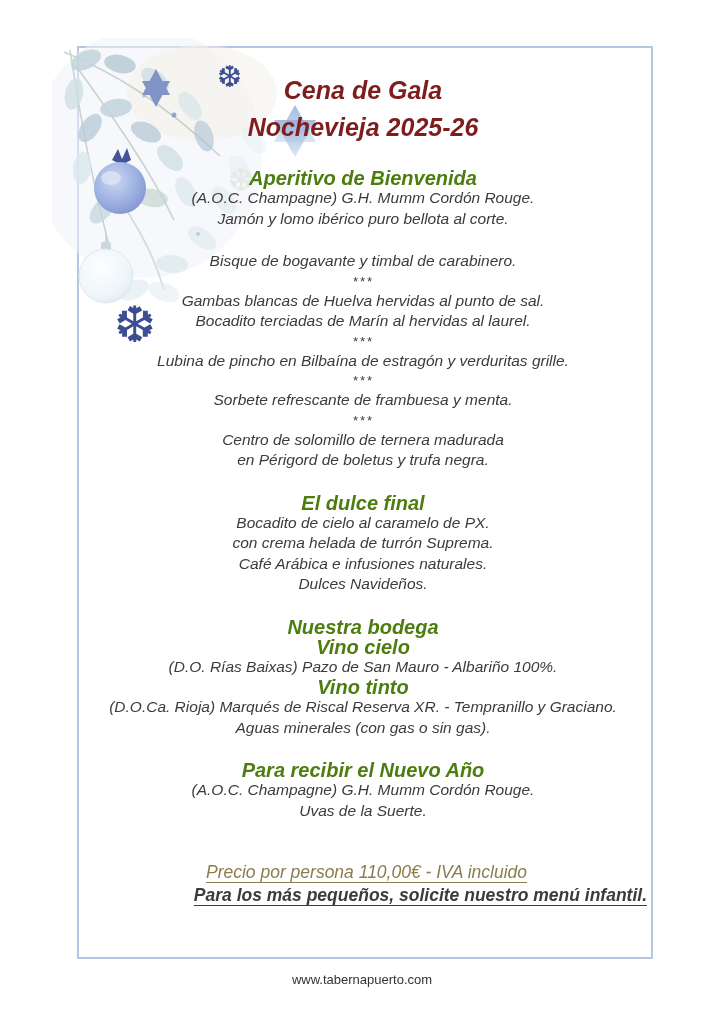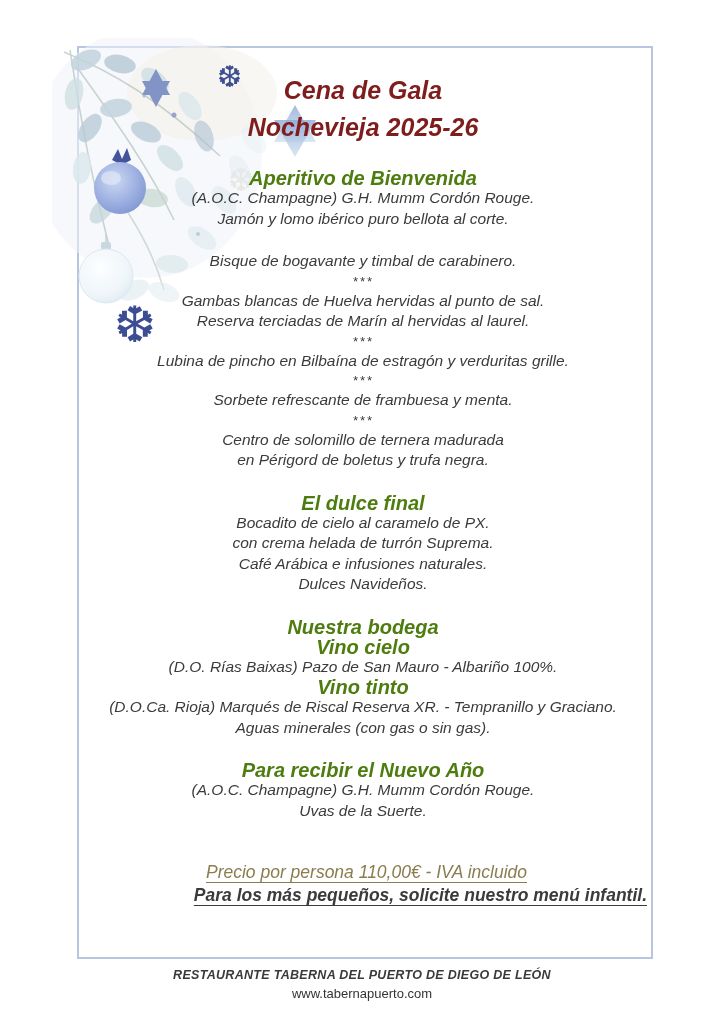--- a/index.html
+++ b/index.html
@@ -130,21 +130,21 @@
     <div id="menu-sections">
         <section class="menu-section">
           <div class="section-heading">Aperitivo de Bienvenida</div>
           <div class="menu-line">(A.O.C. Champagne) G.H. Mumm Cordón Rouge.</div>
           <div class="menu-line">Jamón y lomo ibérico puro bellota al corte.</div>
         </section>
         <section class="menu-section">
           <div class="menu-line">Bisque de bogavante y timbal de carabinero.</div>
           <div class="separator">***</div>
           <div class="menu-line">Gambas blancas de Huelva hervidas al punto de sal.</div>
-          <div class="menu-line">Reserva terciadas de Marín al hervidas al laurel.</div>
+          <div class="menu-line">Bocadito terciadas de Marín al hervidas al laurel.</div>
           <div class="separator">***</div>
           <div class="menu-line">Lubina de pincho en Bilbaína de estragón y verduritas grille.</div>
           <div class="separator">***</div>
           <div class="menu-line">Sorbete refrescante de frambuesa y menta.</div>
           <div class="separator">***</div>
           <div class="menu-line">Centro de solomillo de ternera madurada</div>
           <div class="menu-line">en Périgord de boletus y trufa negra.</div>
         </section>
         <section class="menu-section">
           <div class="section-heading">El dulce final</div>
@@ -168,17 +168,16 @@
         </section>
       </div>
 
     <div class="price-block">
       <div class="price-line">Precio por persona 110,00€ - IVA incluido</div>
       <div class="kids-line">Para los más pequeños, solicite nuestro menú infantil.</div>
     </div>
   </div>
 
   <div class="footer">
-    <div class="restaurant">RESTAURANTE TABERNA DEL PUERTO DE DIEGO DE LEÓN</div>
     <div class="website">www.tabernapuerto.com</div>
   </div>
 
 </div>
 
 </body></html>

